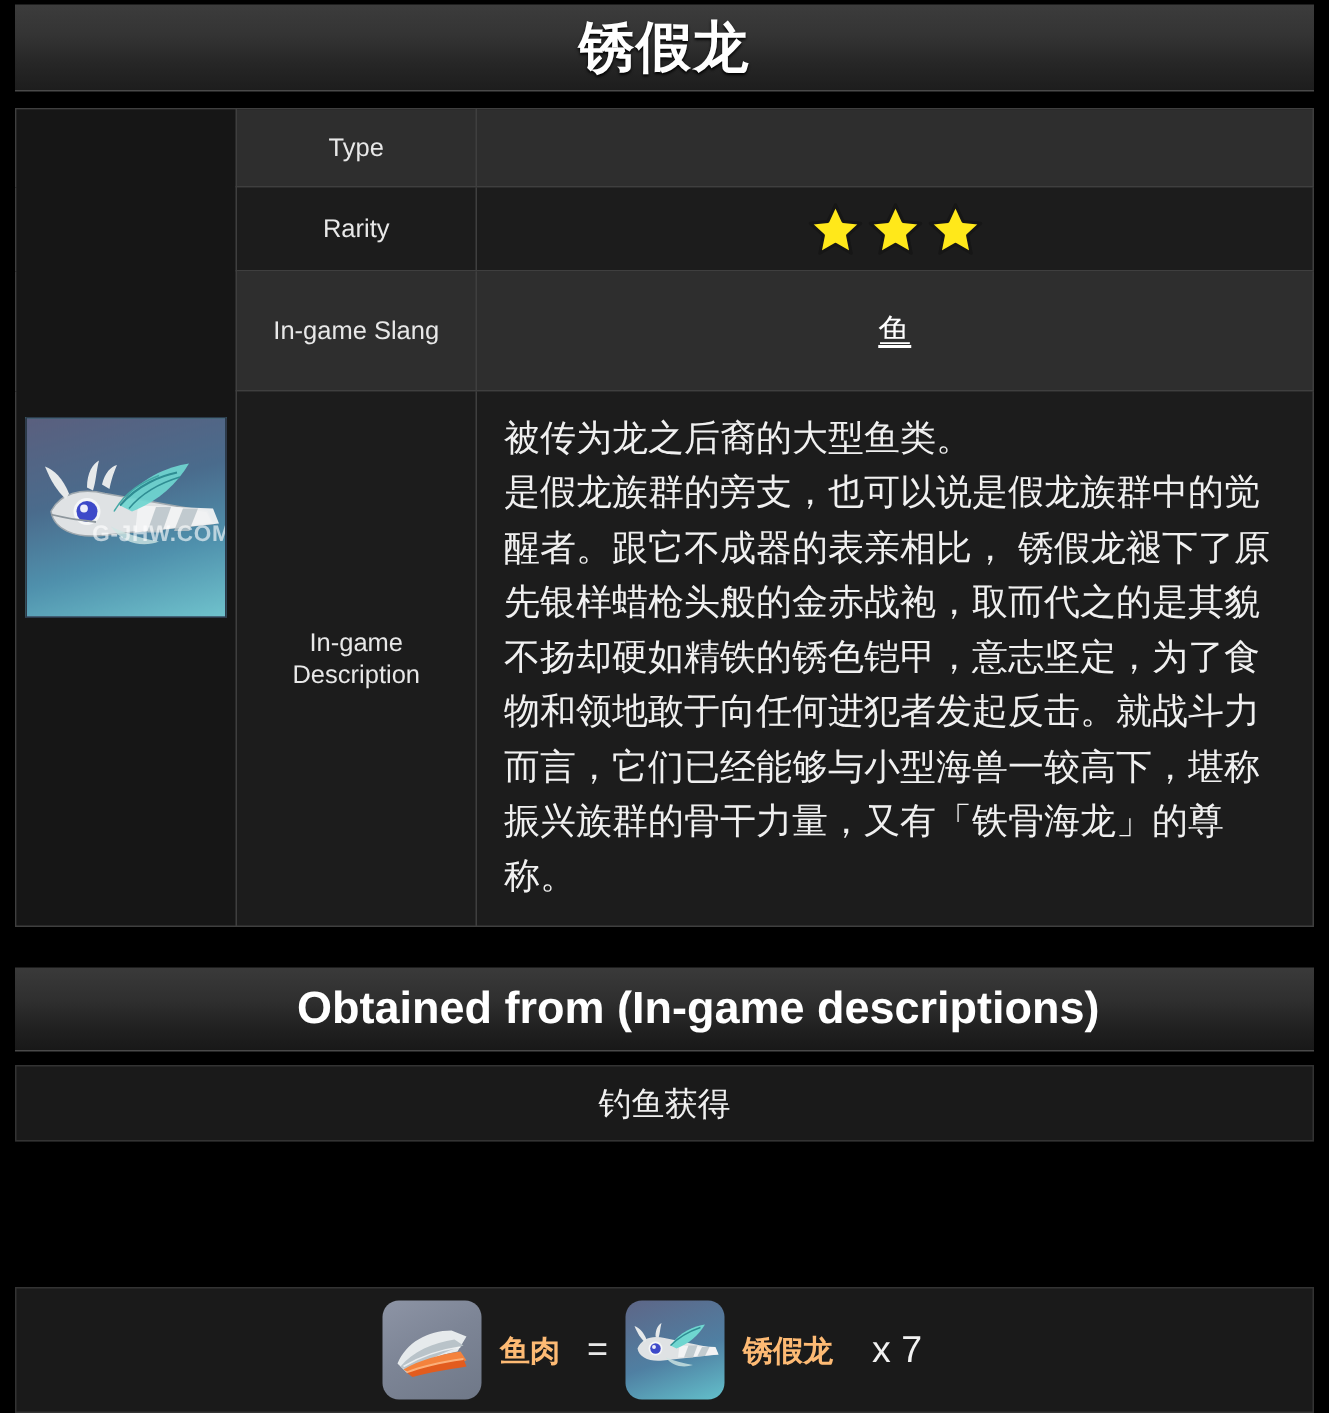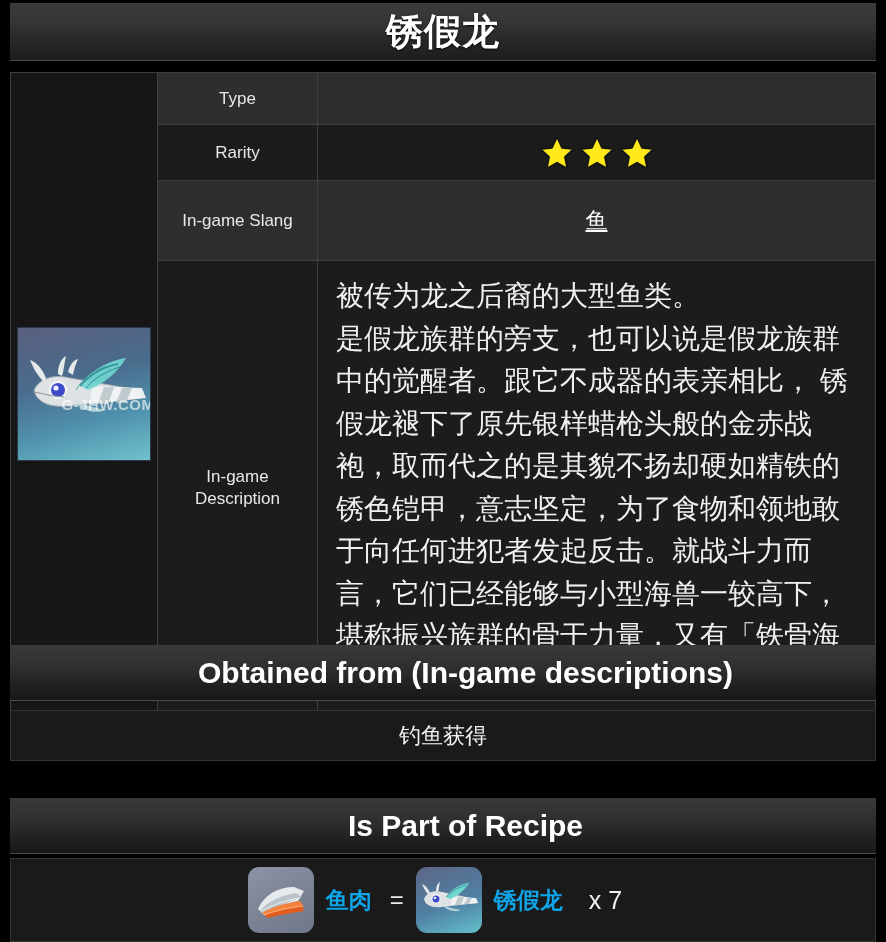--- a/index.html
+++ b/index.html
@@ -109,21 +109,21 @@
     white-space: nowrap;
     pointer-events: none;
     margin-left: 24px;
   }
   .thumb svg { position: absolute; left: 0; top: 0; }
 
   
   .desc-cell {
     background: #1c1c1c;
     color: #f0f0f0;
-    font-size: 28px;
+    font-size: 24px;
     line-height: 1.52;
     text-align: left;
     padding: 14px 16px 14px 18px;
     vertical-align: top;
   }
   .desc-cell p { margin: 0; }
 
   
   .section-header {
     position: absolute;
@@ -172,22 +172,22 @@
   .item-icon {
     width: 66px; height: 66px;
     border-radius: 11px;
     position: relative;
     overflow: hidden;
     flex: 0 0 auto;
   }
   .icon-fishmeat { background: linear-gradient(150deg,#8d94a5 0%, #7d8596 45%, #6f7888 100%); }
   .icon-dragon   { background: linear-gradient(160deg,#5e6687 0%, #4f7fa2 55%, #63c0cb 100%); }
   .item-name {
-    color: #0ea5e9;
-    font-size: 23px;
+    color: #fdba74;
+    font-size: 20px;
     font-weight: bold;
     margin-left: 12px;
     margin-right: 14px;
     white-space: nowrap;
   }
   .eq-sign {
     color: #e8e8e8;
     font-size: 24px;
     margin: 0 12px 0 4px;
   }
@@ -280,21 +280,20 @@
           <p>被传为龙之后裔的大型鱼类。</p>
           <p>是假龙族群的旁支，也可以说是假龙族群中的觉醒者。跟它不成器的表亲相比， 锈假龙褪下了原先银样蜡枪头般的金赤战袍，取而代之的是其貌不扬却硬如精铁的锈色铠甲，意志坚定，为了食物和领地敢于向任何进犯者发起反击。就战斗力而言，它们已经能够与小型海兽一较高下，堪称振兴族群的骨干力量，又有「铁骨海龙」的尊称。</p>
         </td>
       </tr>
     </tbody>
   </table>
 
   <div class="section-header" id="obtained-header">Obtained from (In-game descriptions)</div>
   <div class="section-row" id="obtained-row">钓鱼获得</div>
 
-  <div class="section-header" id="recipe-header">Is Part of Recipe</div>
   <div class="section-row" id="recipe-row">
     <div class="recipe-line">
 
       <div class="item-icon icon-fishmeat">
         <svg width="66" height="66" viewBox="0 0 66 66">
           <path d="M10 42 C16 28, 30 20, 46 20 L56 24 L50 34 C38 36, 24 42, 16 48 Z" fill="#e6eaec"></path>
           <path d="M12 44 C20 34, 34 28, 48 26 L54 30 C42 34, 28 40, 18 48 Z" fill="#b9c3c9"></path>
           <path d="M14 46 C24 40, 38 36, 52 34 L56 40 C44 42, 30 46, 20 50 Z" fill="#f4823c"></path>
           <path d="M16 48 C26 44, 40 41, 54 39 L56 44 C44 46, 30 48, 20 51 Z" fill="#e25c1e"></path>
           <path d="M16 48 C26 44, 40 41, 54 39" stroke="#fbb07a" stroke-width="1.2" fill="none"></path>

